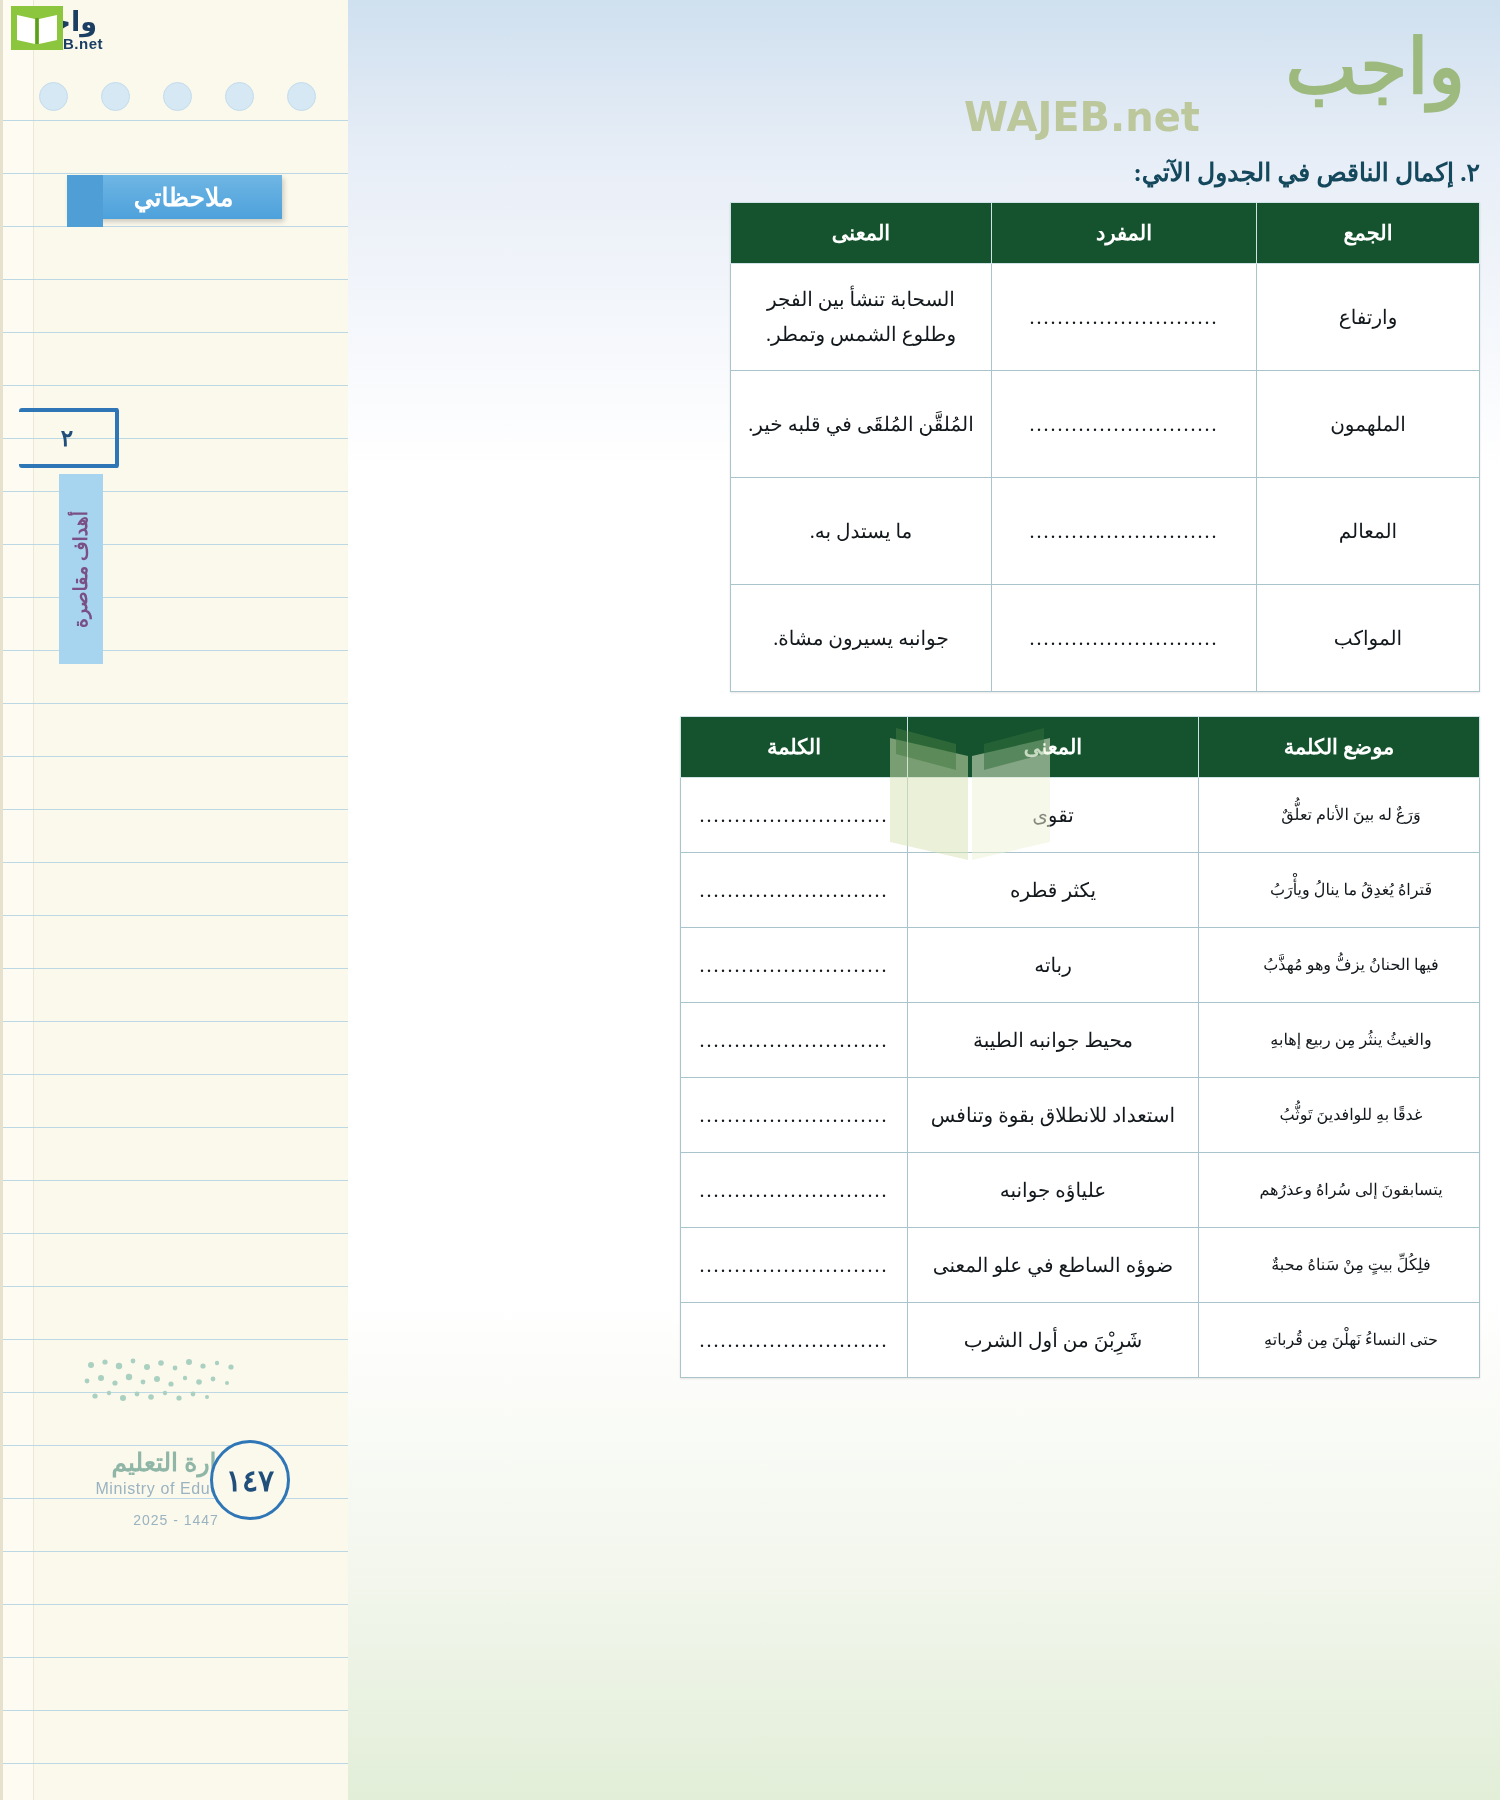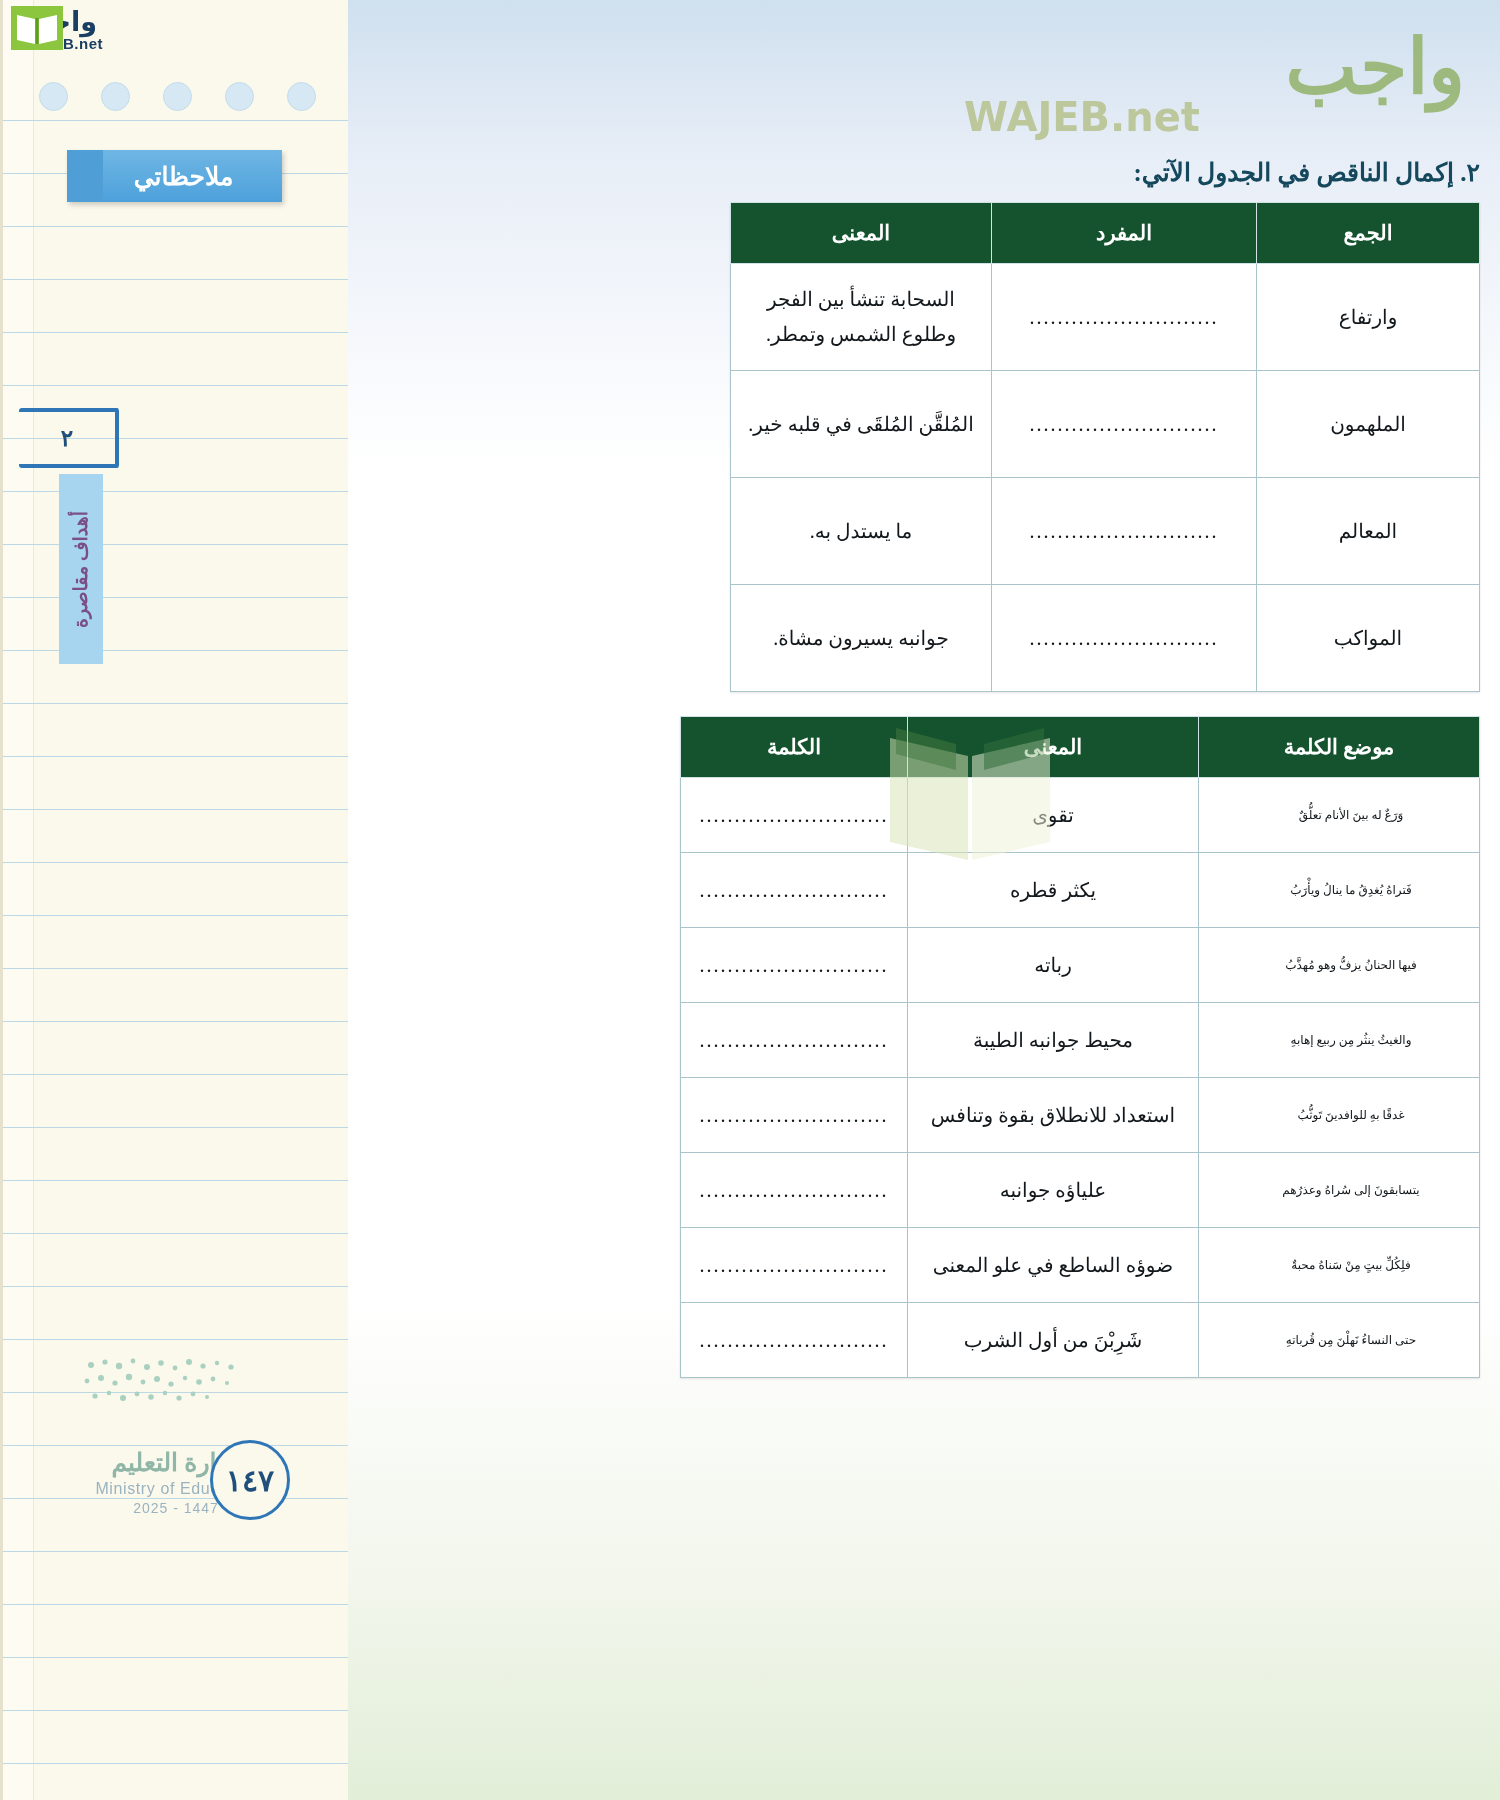--- a/index.html
+++ b/index.html
@@ -96,24 +96,24 @@
     height: 27px;
     border-radius: 50%;
     background: #d5e8f4;
     border: 1px solid #c3dcec;
     top: 82px;
   }
 
   
   #notes-tab {
     position: absolute;
-    top: 150px;
+    top: 175px;
     left: 64px;
     width: 215px;
-    height: 52px;
+    height: 44px;
     background: linear-gradient(180deg,#6fb6e4 0%, #4da1db 100%);
     box-shadow: 2px 3px 5px rgba(0,0,0,0.18);
     z-index: 5;
   }
   #notes-tab-edge {
     position: absolute;
     top: 0; left: 0;
     width: 36px; height: 52px;
     background: #4f9fd6;
   }
@@ -209,21 +209,21 @@
     color: #9ab3c1;
     letter-spacing: 0.6px;
     margin-top: 3px;
     direction: ltr;
   }
   #ministry-year {
     font-family: "Liberation Sans", sans-serif;
     font-size: 14px;
     color: #9ab3c1;
     letter-spacing: 1px;
-    margin-top: 2px;
+    margin-top: 14px;
     direction: ltr;
   }
   #page-number-circle {
     position: absolute;
     left: 207px;
     top: 1440px;
     width: 74px;
     height: 74px;
     border-radius: 50%;
     border: 3px solid #2f76b6;
@@ -296,21 +296,21 @@
     font-size: 20px;
   }
 
   
   #table1 { top: 202px; right: 20px; width: 740px; }
   #table1 td { height: 86px; }
 
   
   #table2 { top: 716px; right: 20px; width: 790px; }
   #table2 td { height: 54px; }
-  #table2 td.verse { font-size: 12px; white-space: nowrap; padding-left: 36px; }
+  #table2 td.verse { font-size: 16px; white-space: nowrap; padding-left: 36px; }
 
   
   #watermark {
     position: absolute;
     top: 710px;
     right: 240px;
     width: 560px;
     height: 170px;
     z-index: 3;
     pointer-events: none;

